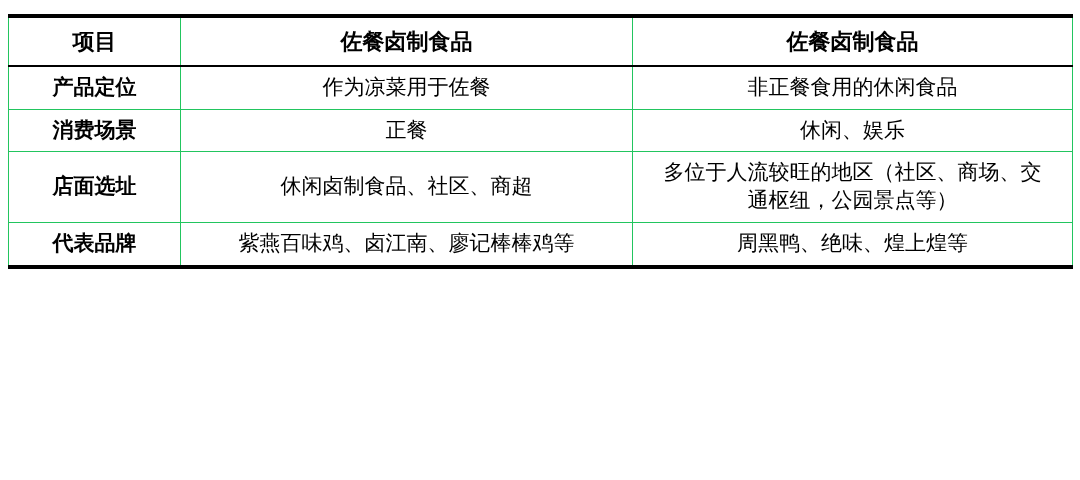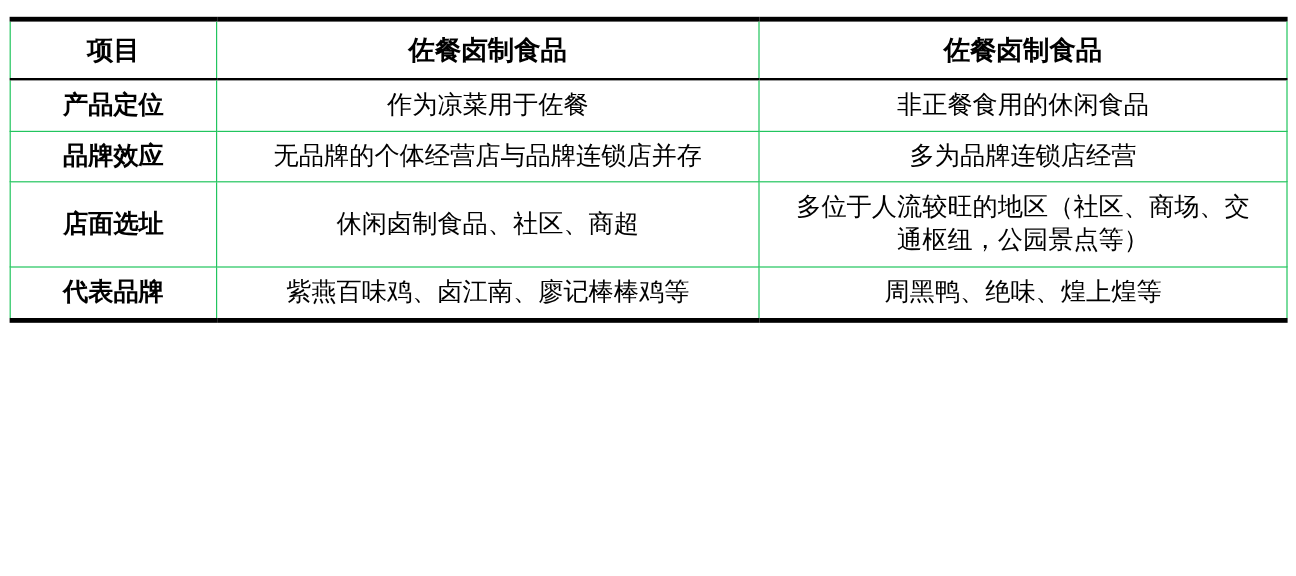--- a/index.html
+++ b/index.html
@@ -77,26 +77,26 @@
         <td class="label">佐餐卤制食品</td>
         <td class="label">佐餐卤制食品</td>
       </tr>
 
       <tr>
         <td class="label">产品定位</td>
         <td class="body">作为凉菜用于佐餐</td>
         <td class="body">非正餐食用的休闲食品</td>
       </tr>
 
+      <tr>
+        <td class="label">消费场景</td>
+        <td class="body">正餐</td>
+        <td class="body">休闲、娱乐</td>
+      </tr>
 
-      <tr>
-        <td class="label">品牌效应</td>
-        <td class="body">无品牌的个体经营店与品牌连锁店并存</td>
-        <td class="body">多为品牌连锁店经营</td>
-      </tr>
 
       <tr>
         <td class="label">店面选址</td>
         <td class="body">休闲卤制食品、社区、商超</td>
         <td class="body">多位于人流较旺的地区（社区、商场、交通枢纽，公园景点等）</td>
       </tr>
 
 
       <tr>
         <td class="label">代表品牌</td>

